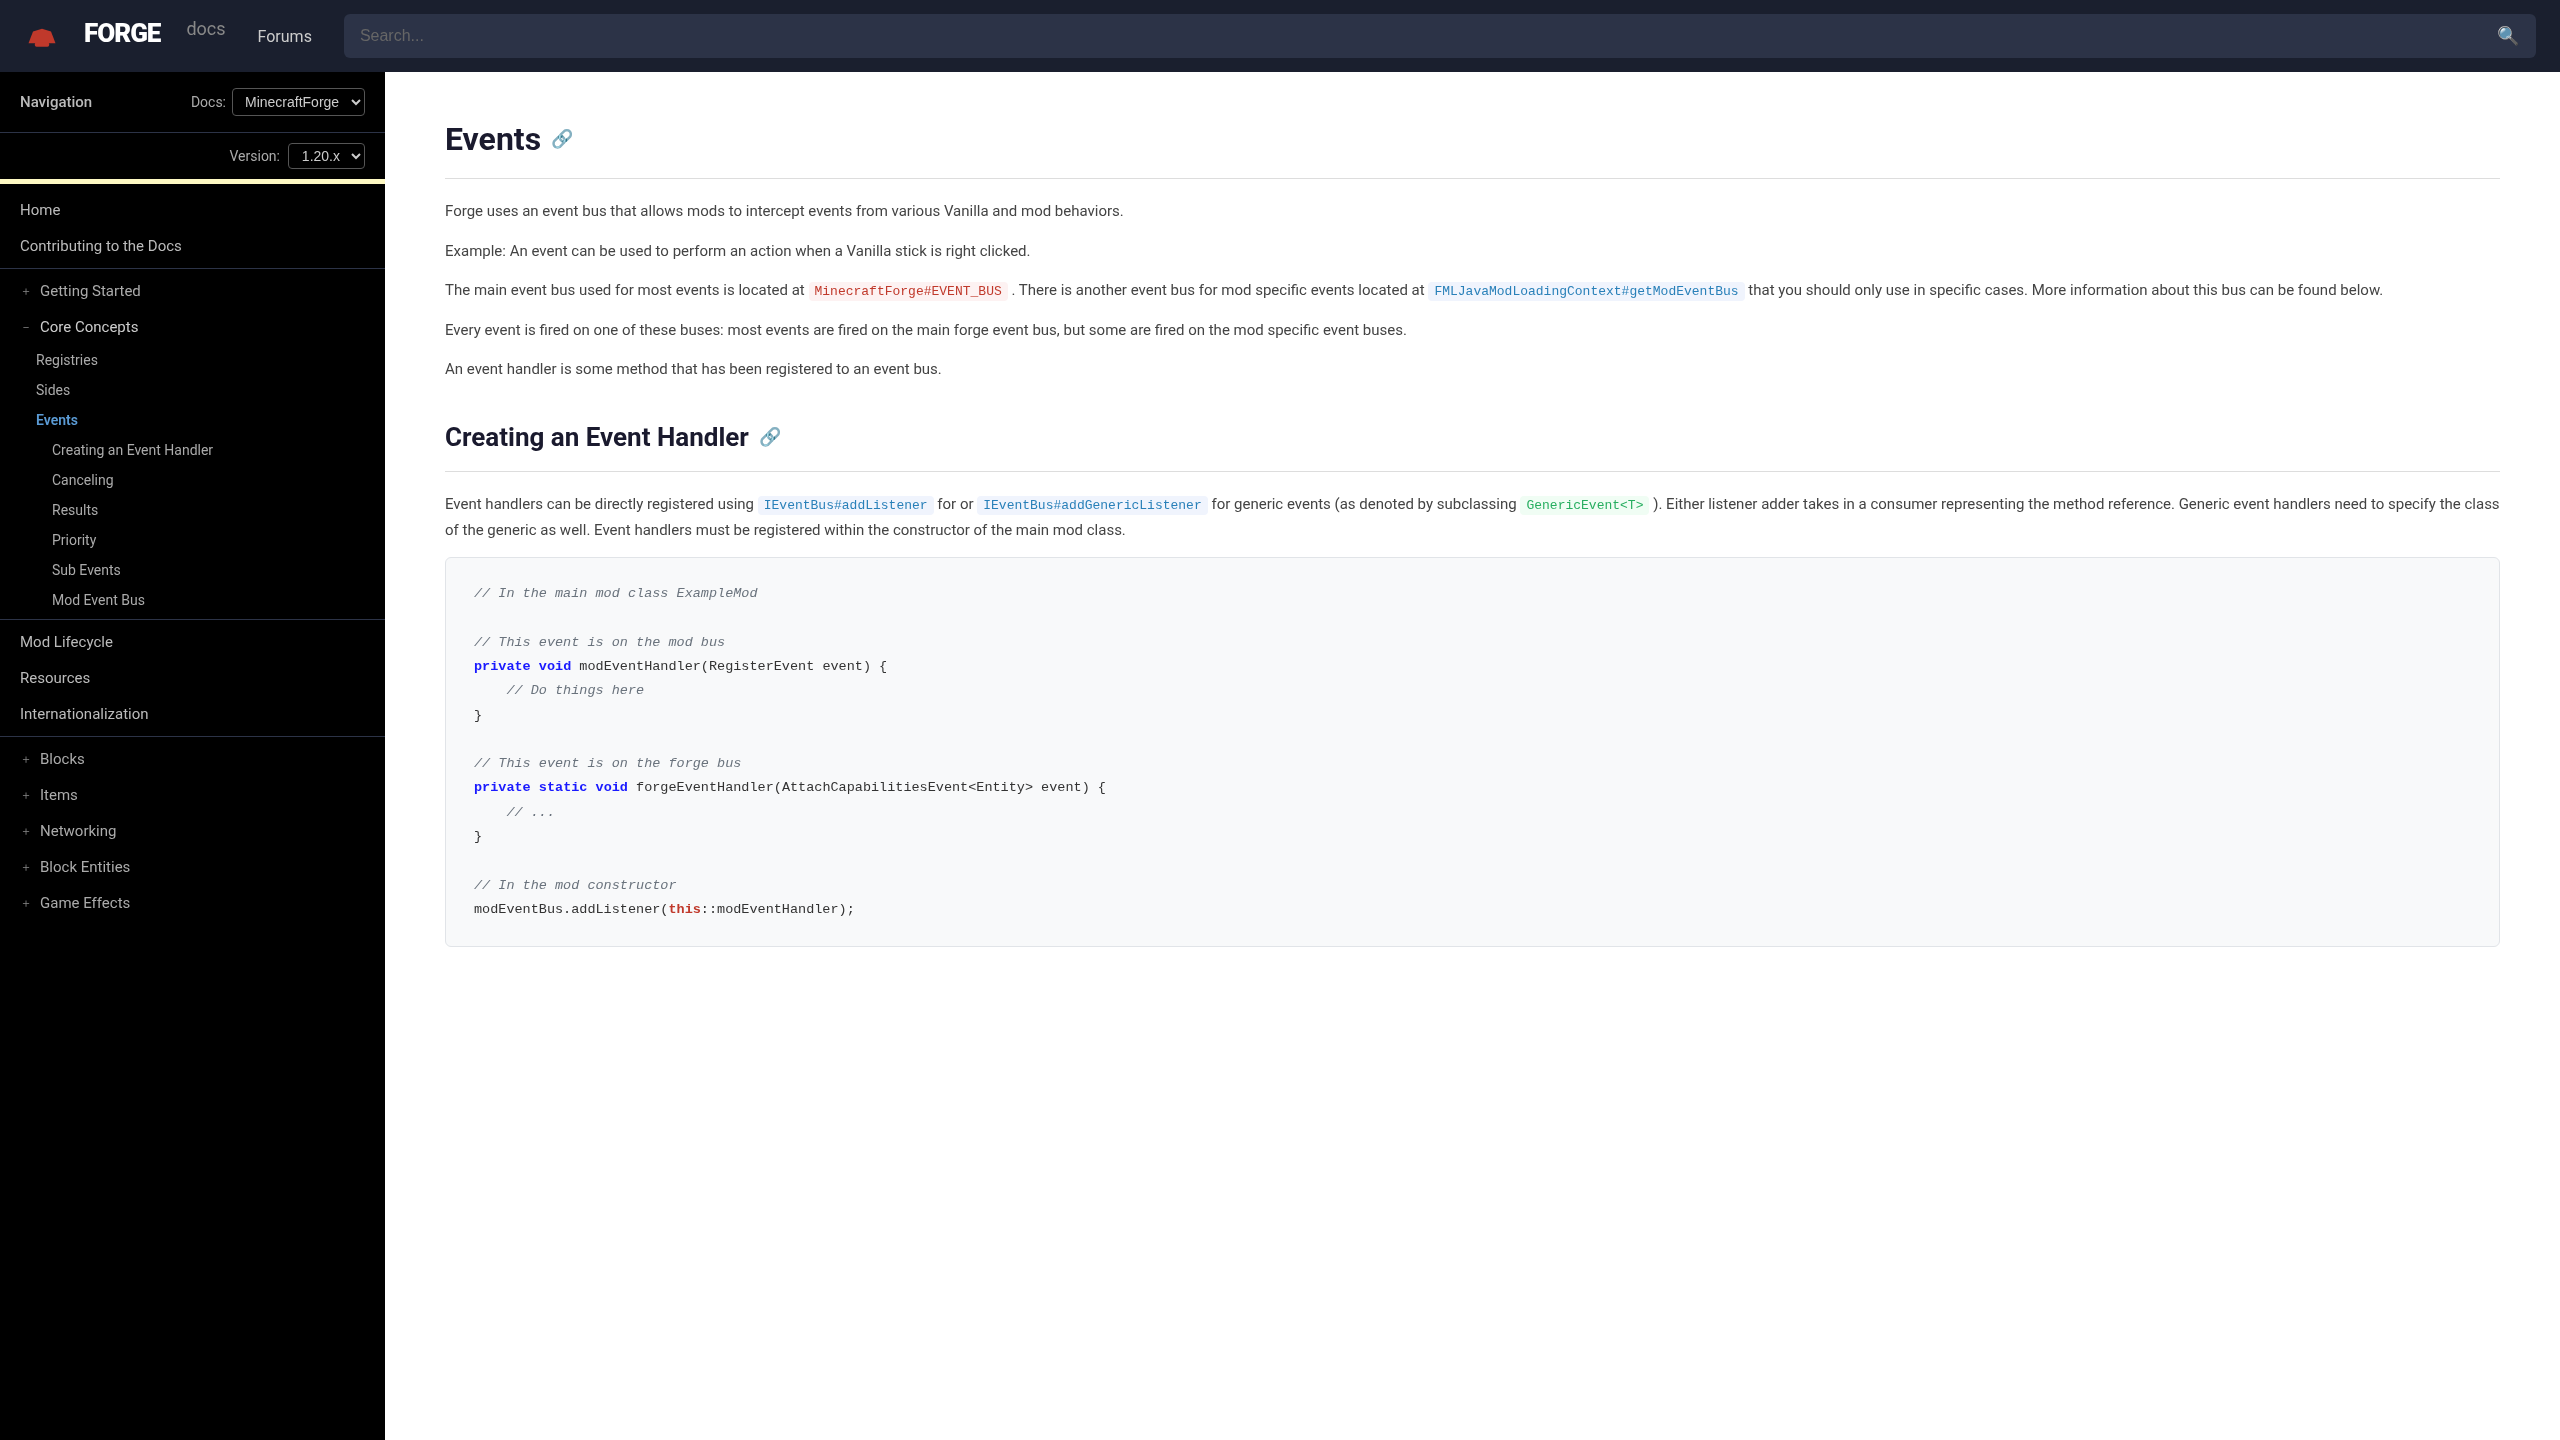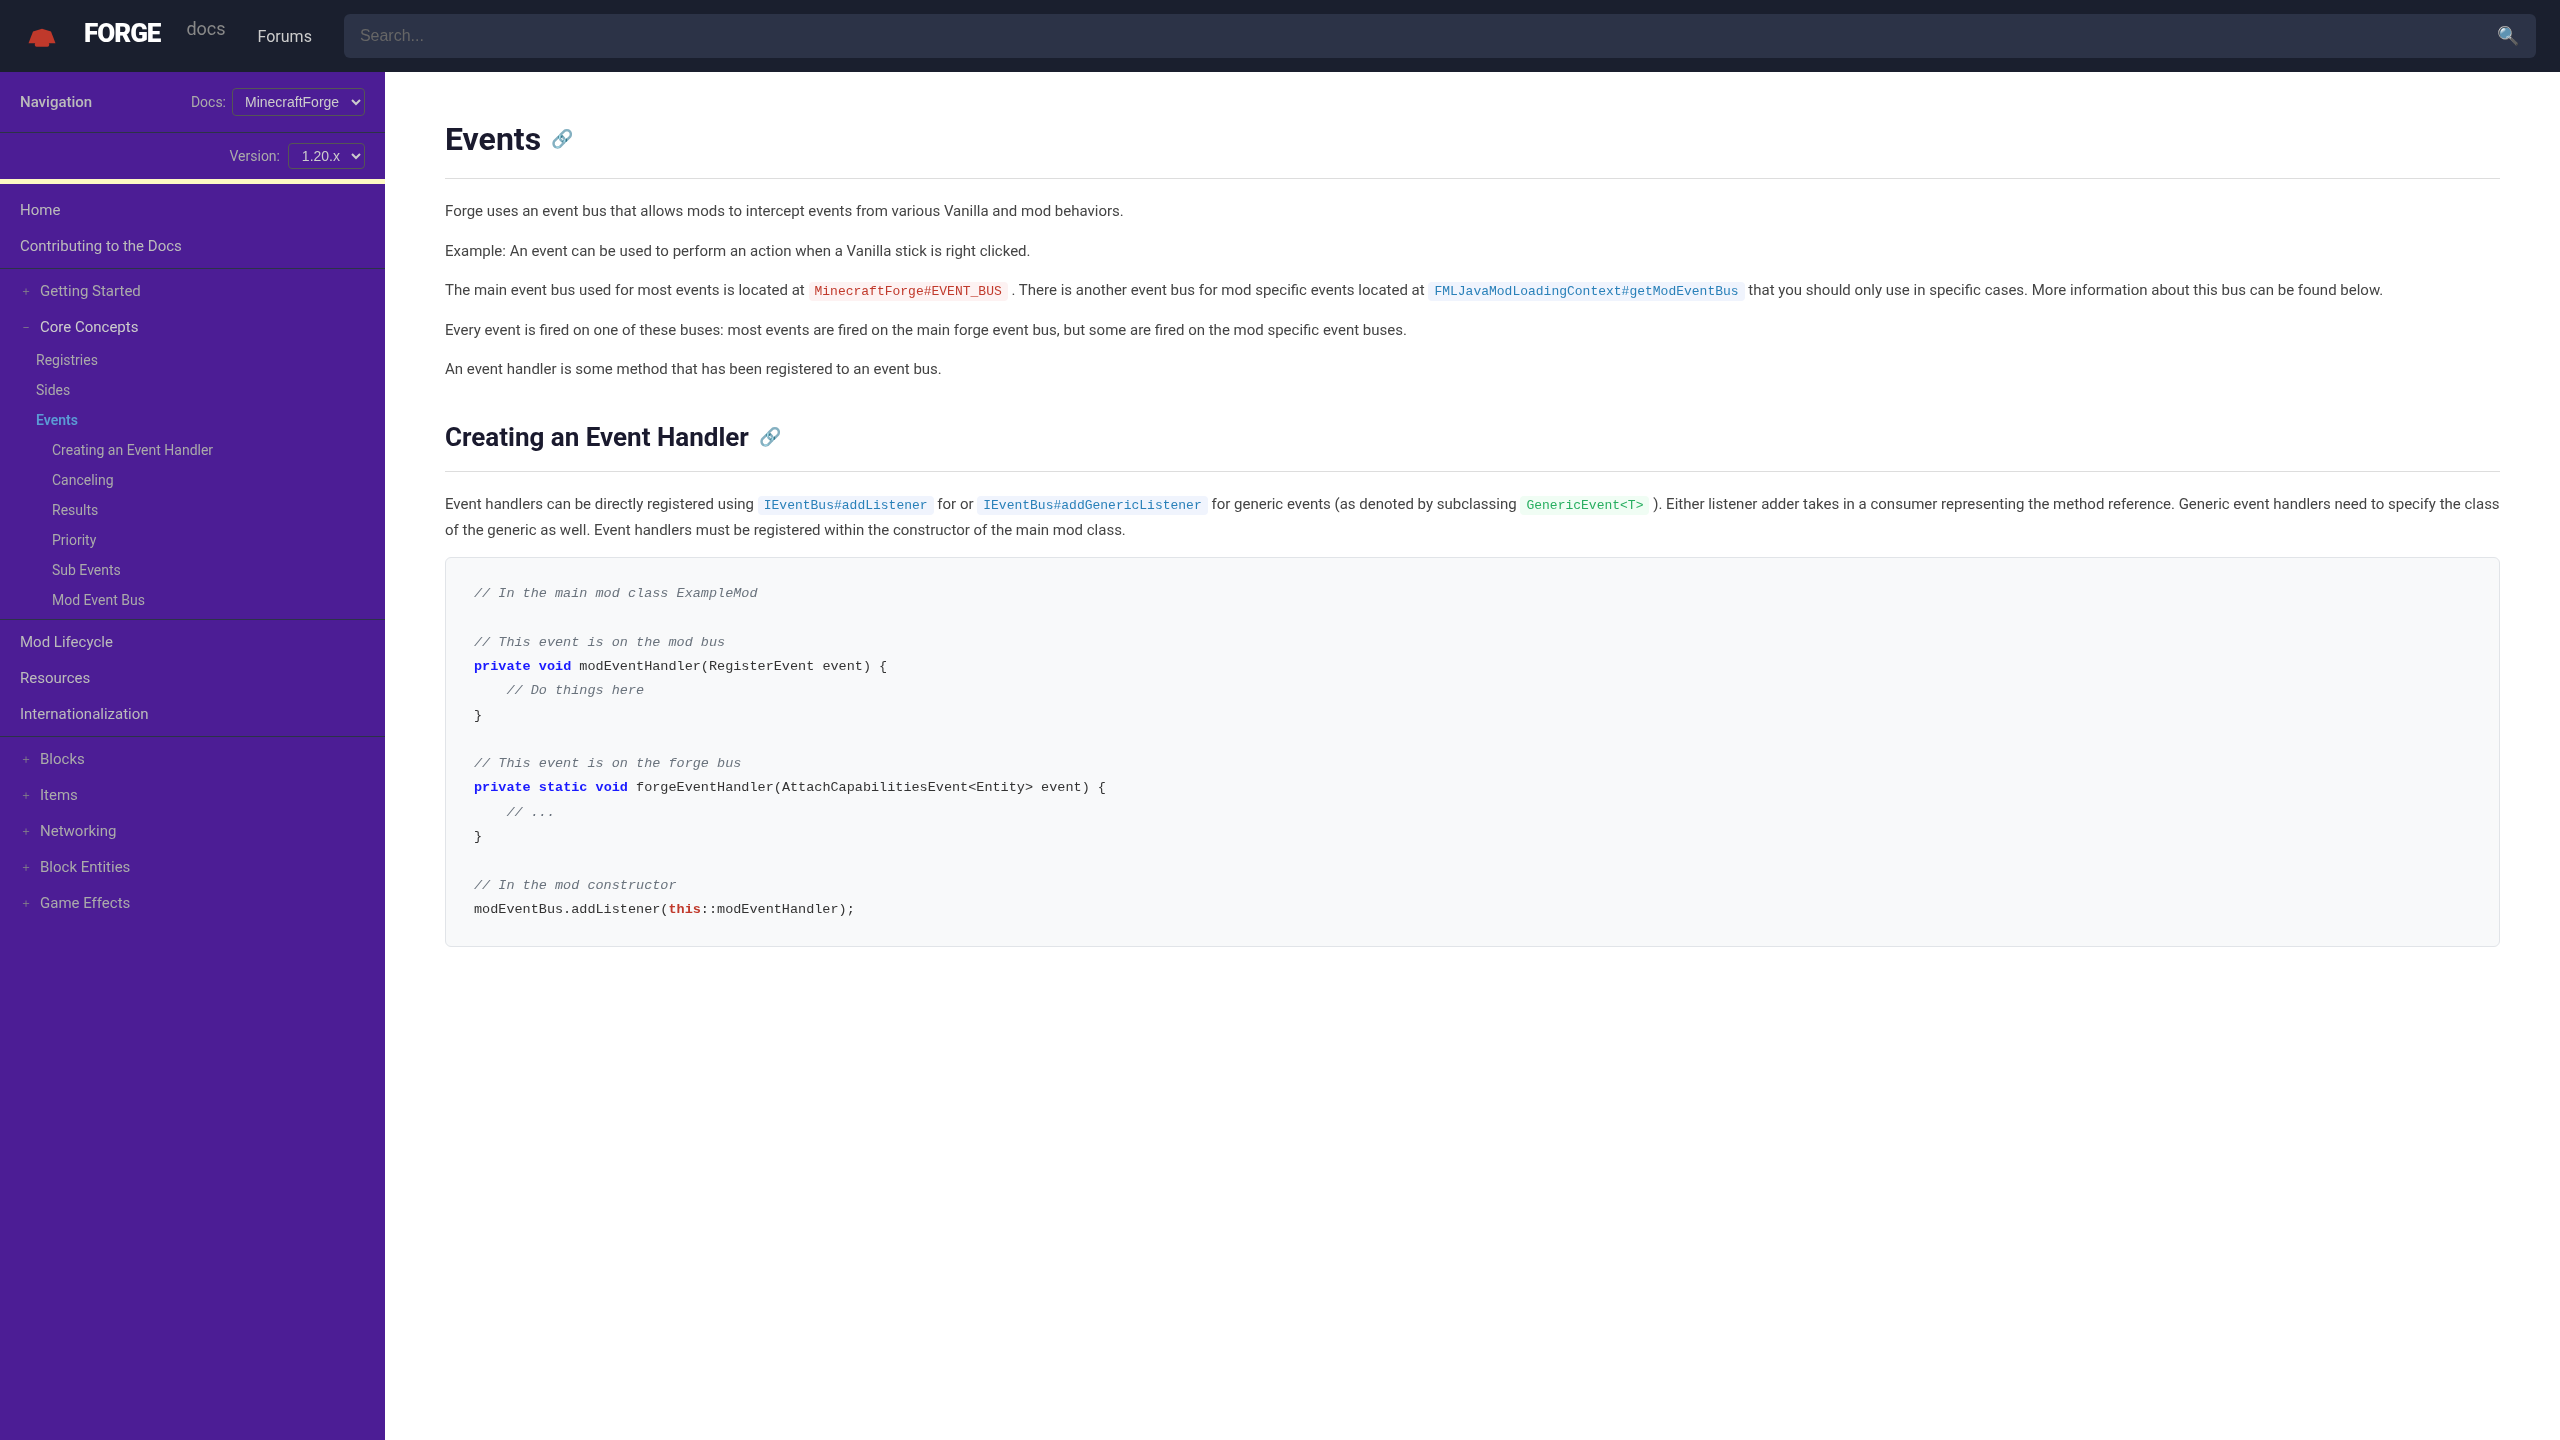--- a/index.html
+++ b/index.html
@@ -64,21 +64,21 @@
     
     .main-layout {
       display: flex;
       flex: 1;
       overflow: hidden;
     }
 
     
     .sidebar {
       width: 385px;
-      background: #4c1d95;
+      background: #000000;
       color: #ccc;
       overflow-y: auto;
       flex-shrink: 0;
       padding-bottom: 56px;
     }
     .sidebar-header {
       display: flex;
       align-items: center;
       justify-content: space-between;
       padding: 16px 20px;

